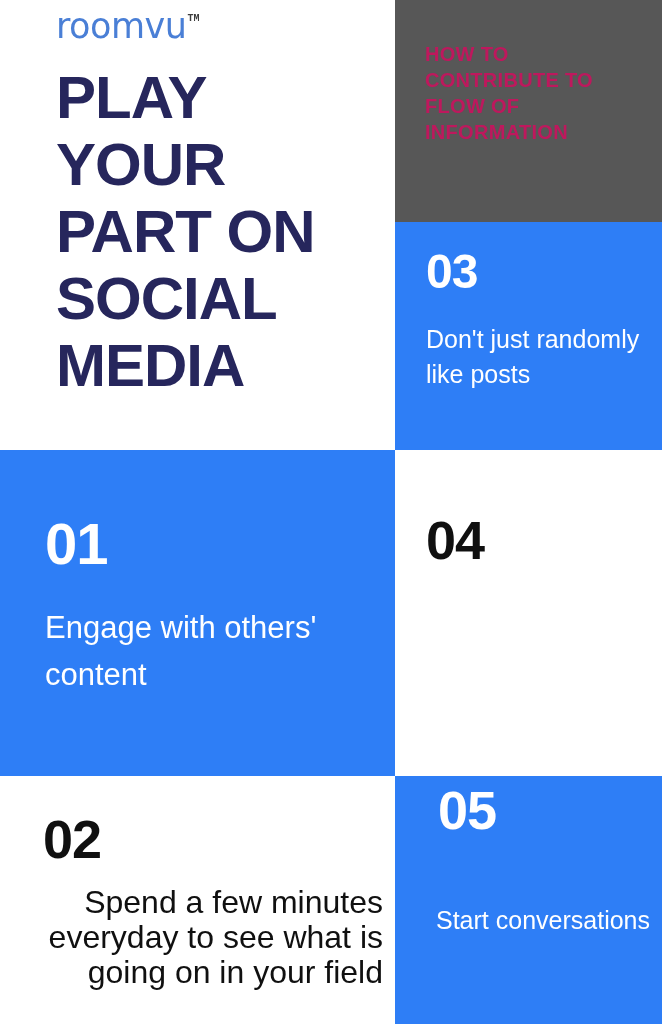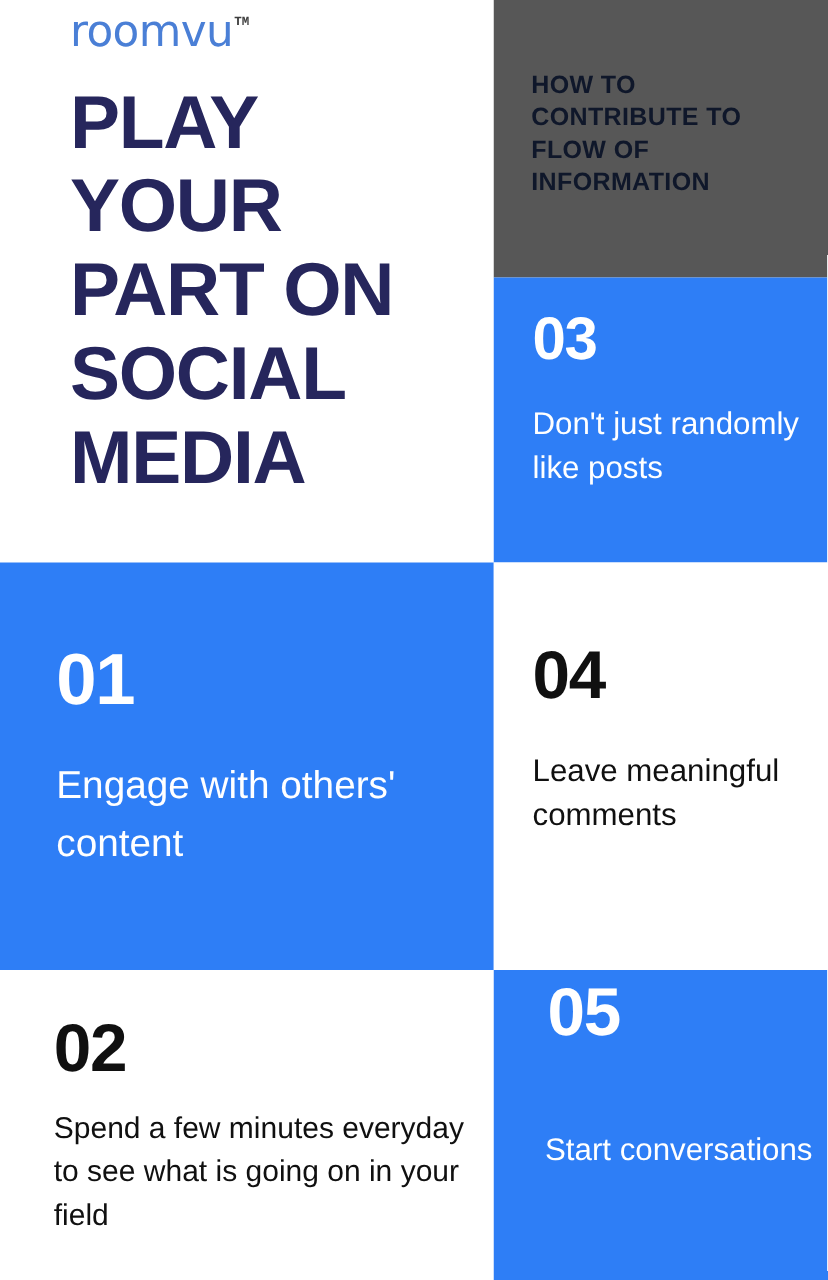--- a/index.html
+++ b/index.html
@@ -70,23 +70,23 @@
     line-height: 67px;
     letter-spacing: -1px;
     white-space: pre-line;
     text-transform: uppercase;
   }
 
   
   .kicker {
     position: absolute;
     left: 425px;
-    top: 55px;
+    top: 41px;
     width: 220px;
-    color: #0f172a;
+    color: #be185d;
     font-family: "Liberation Sans", sans-serif;
     font-weight: 700;
     font-size: 20px;
     line-height: 26px;
     letter-spacing: 0.3px;
     white-space: pre-line;
     text-transform: uppercase;
   }
 
   
@@ -113,21 +113,21 @@
   
   .t1-num  { left: 45px;  top: 515px; font-size: 58px; line-height: 58px; }
   .t1-body { left: 45px;  top: 604px; width: 330px; font-size: 31px; line-height: 47px; }
 
   
   .t4-num  { left: 426px; top: 513px; font-size: 54px; line-height: 54px; }
   .t4-body { left: 426px; top: 600px; width: 216px; font-size: 25px; line-height: 35px; }
 
   
   .t2-num  { left: 43px;  top: 812px; font-size: 54px; line-height: 54px; }
-  .t2-body { left: 43px;  top: 885px; width: 340px; font-size: 24px; line-height: 35px; }
+  .t2-body { left: 43px;  top: 885px; width: 340px; font-size: 32px; line-height: 35px; text-align: right; }
 
   
   .t5-num  { left: 426px; top: 783px; font-size: 54px; line-height: 54px; margin-left: 12px; }
   .t5-body { left: 426px; top: 903px; width: 220px; font-size: 25px; line-height: 35px; margin-left: 10px; }
 </style>
 </head>
 <body>
 
 <div class="poster">
 
@@ -148,21 +148,20 @@
 
   <div class="kicker">HOW TO CONTRIBUTE TO FLOW OF INFORMATION</div>
 
   <div class="tile-num on-blue t3-num">03</div>
   <div class="tile-body on-blue t3-body">Don't just randomly like posts</div>
 
   <div class="tile-num on-blue t1-num">01</div>
   <div class="tile-body on-blue t1-body">Engage with others' content</div>
 
   <div class="tile-num on-white t4-num">04</div>
-  <div class="tile-body on-white t4-body">Leave meaningful comments</div>
 
   <div class="tile-num on-white t2-num">02</div>
   <div class="tile-body on-white t2-body">Spend a few minutes everyday to see what is going on in your field</div>
 
   <div class="tile-num on-blue t5-num">05</div>
   <div class="tile-body on-blue t5-body">Start conversations</div>
 
 </div>
 
 </body></html>

